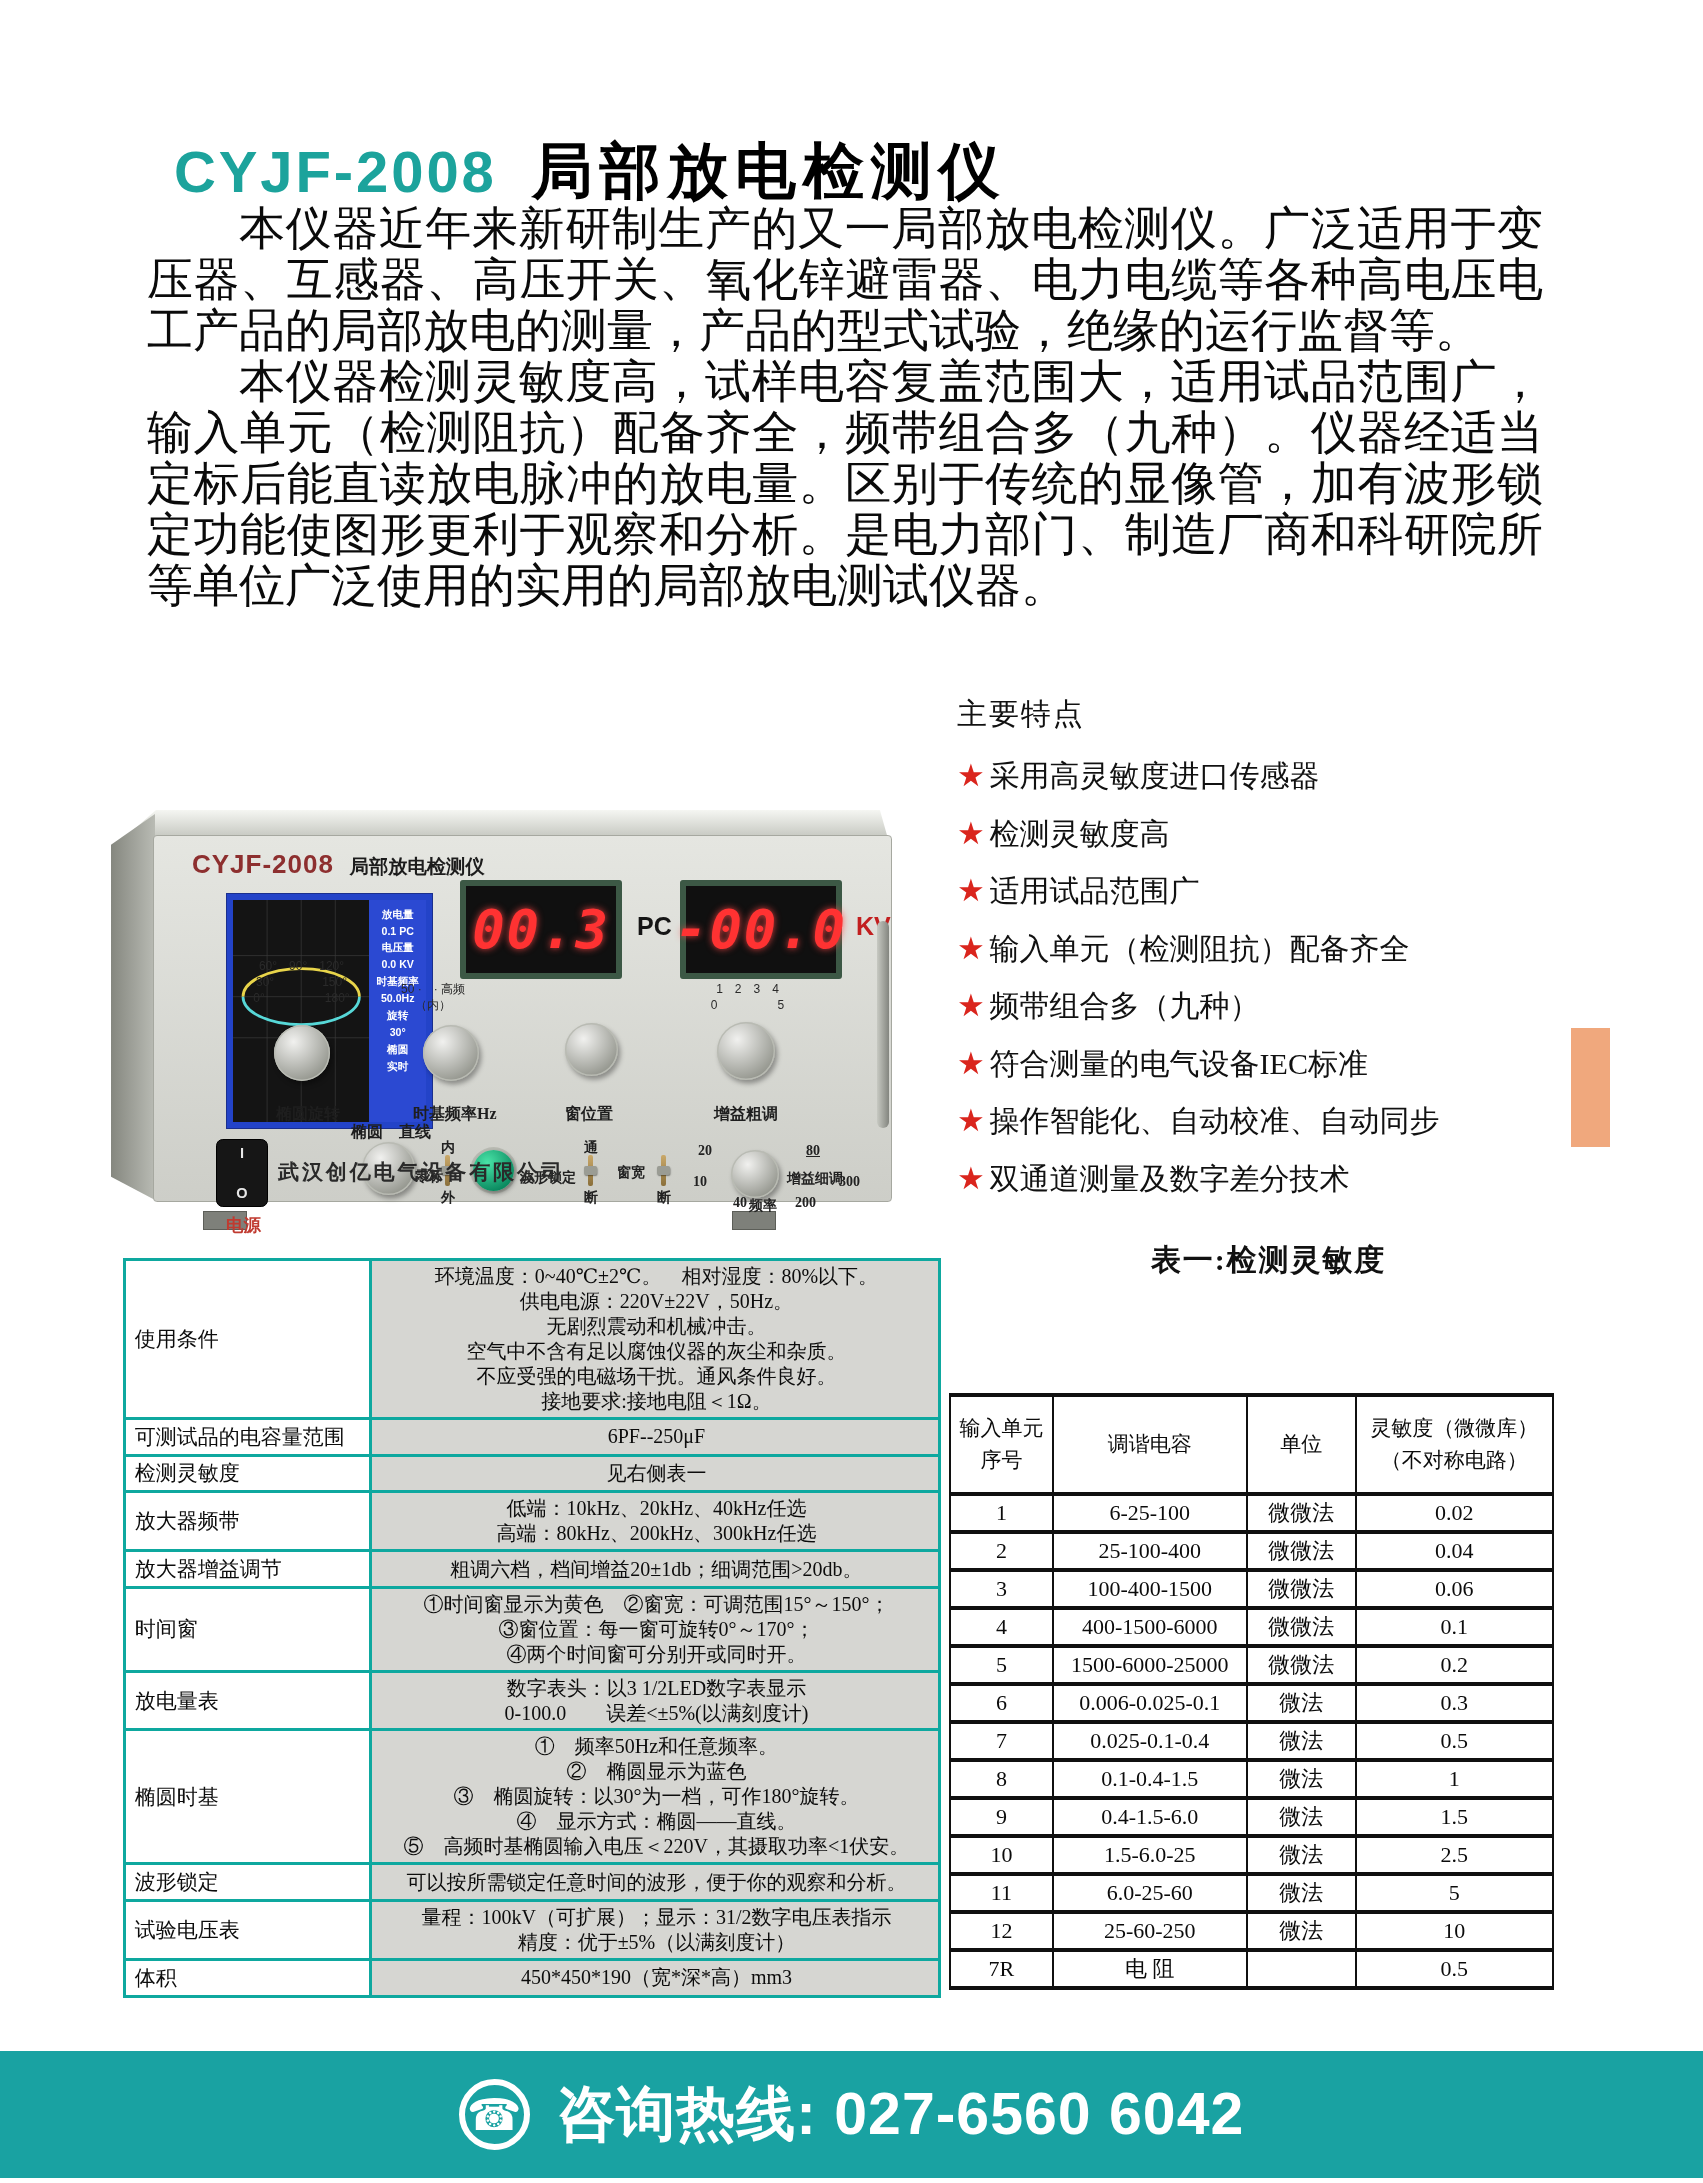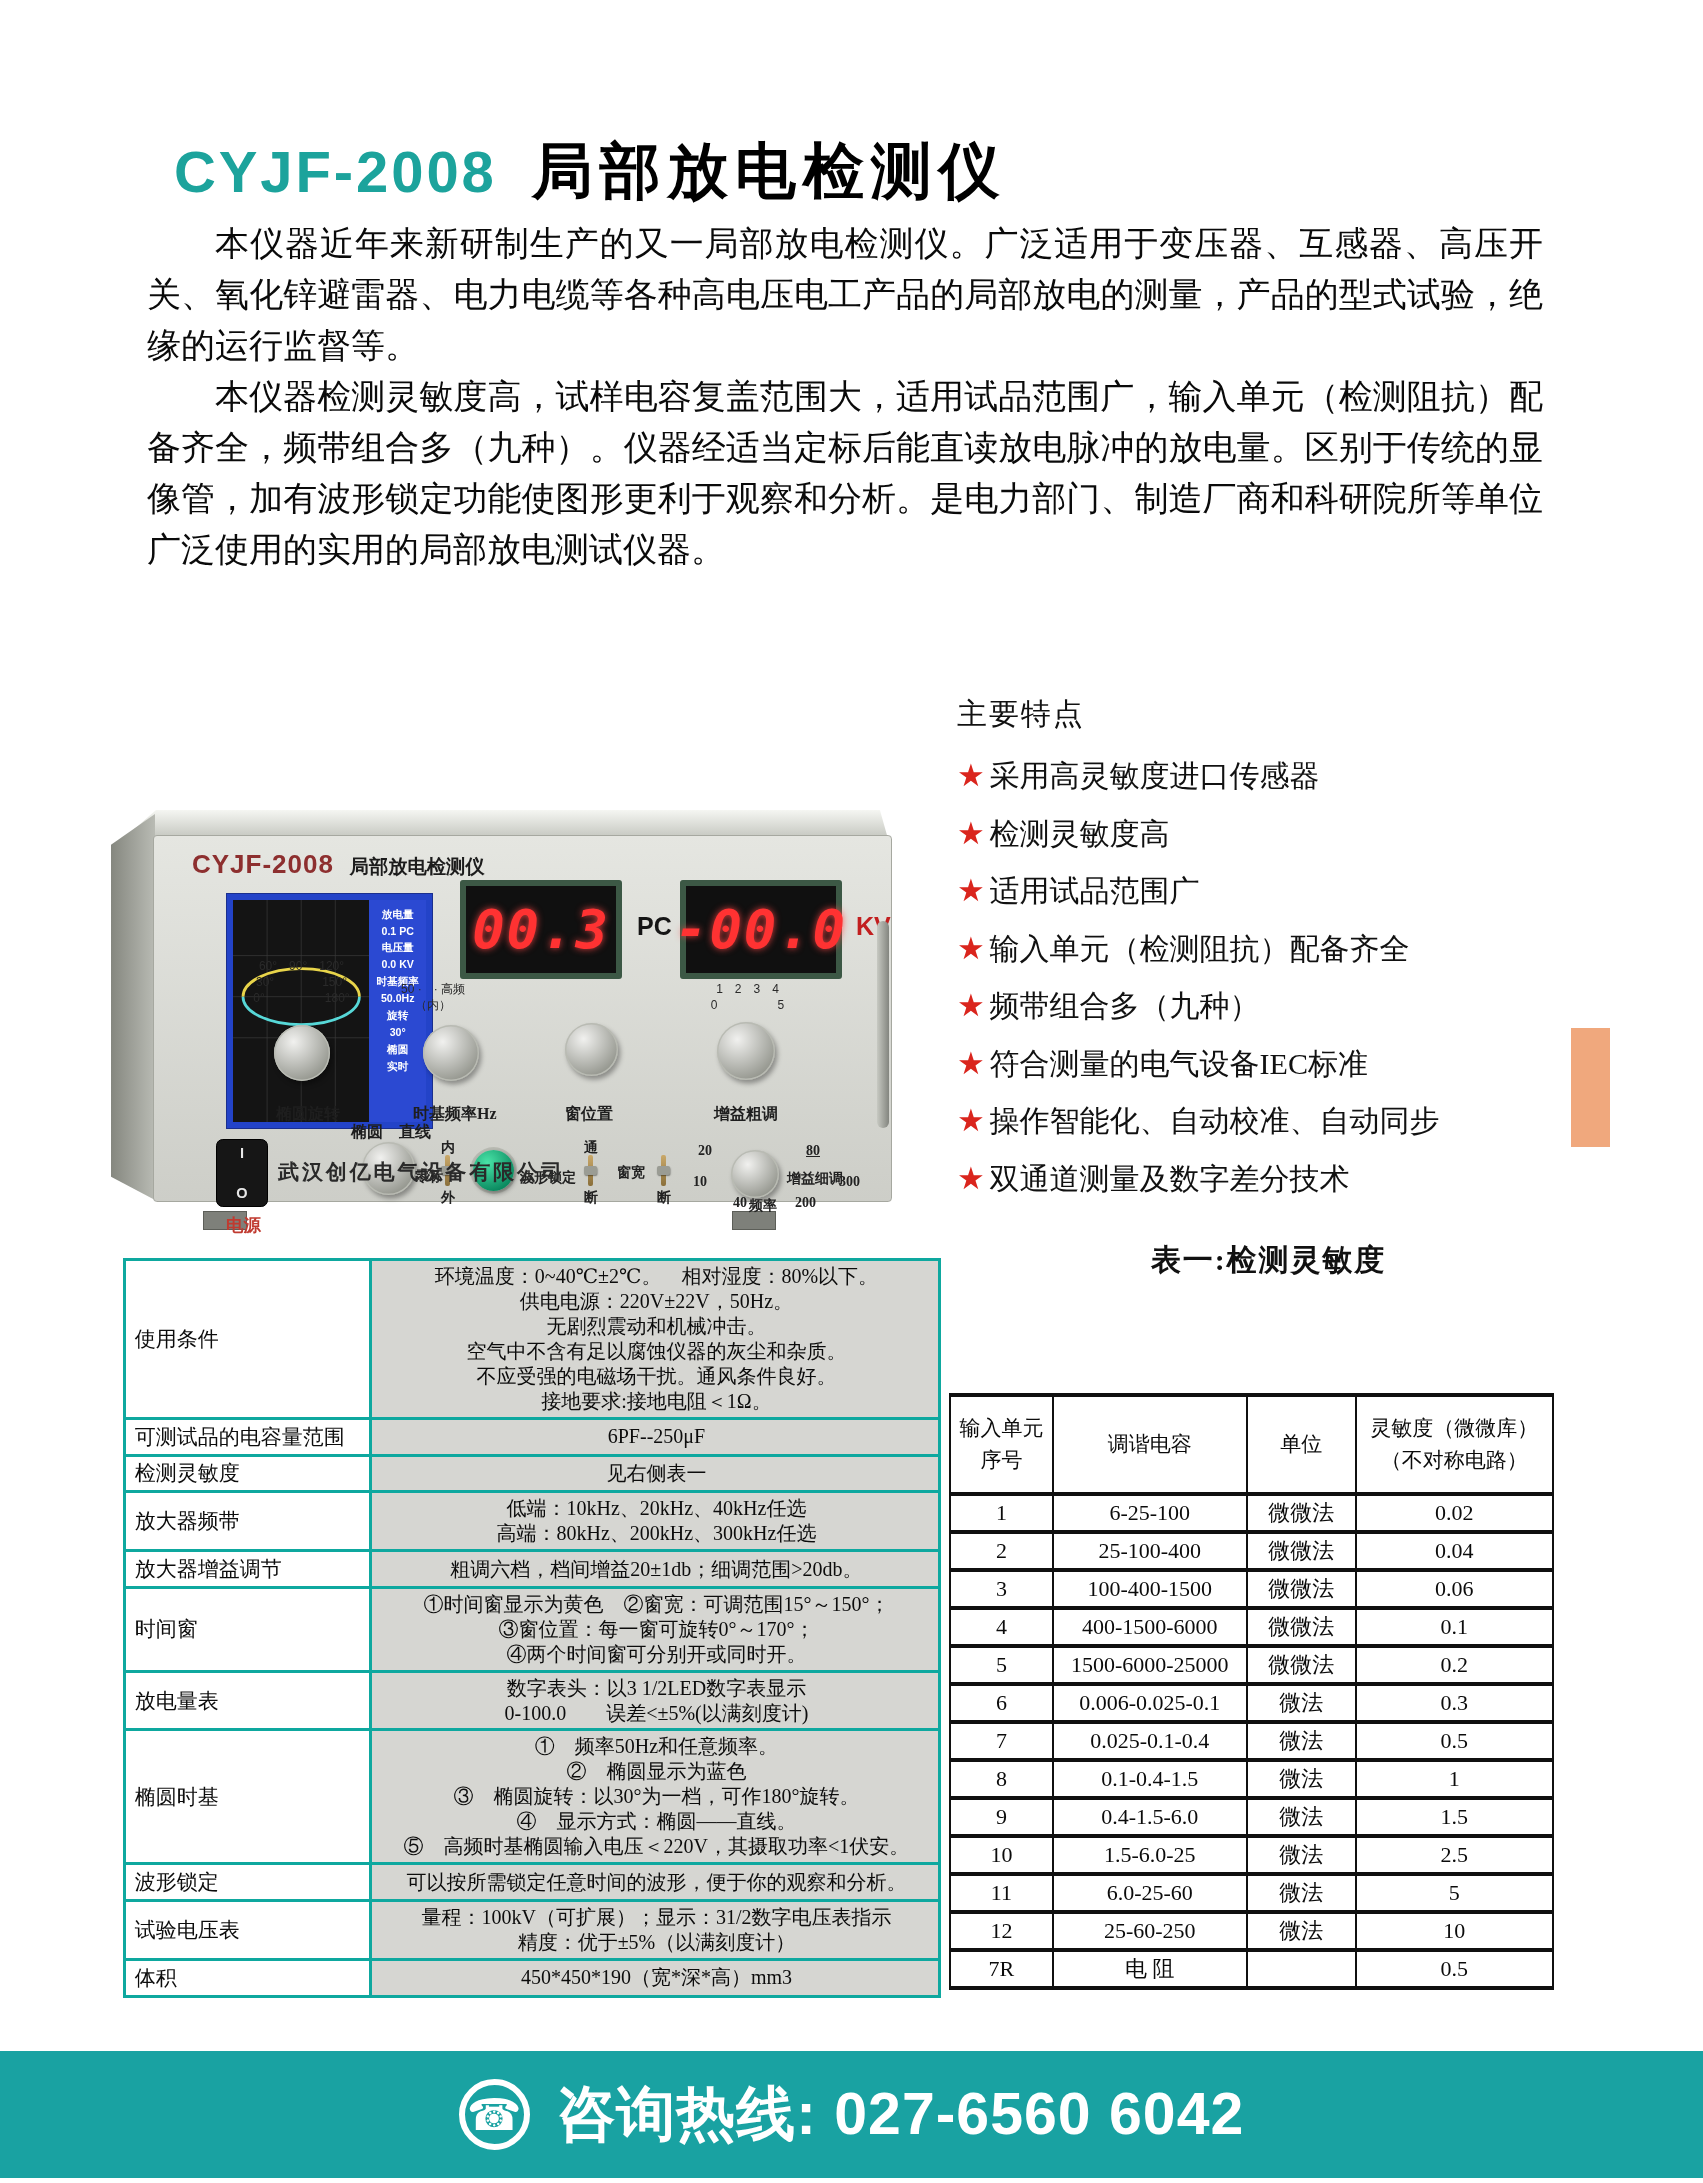--- a/index.html
+++ b/index.html
@@ -17,21 +17,21 @@
   html,body{margin:0;padding:0;background:#ffffff;}
   body{font-family:"Liberation Sans","DejaVu Sans",sans-serif;color:#111;}
   .page{position:relative;width:1703px;height:2183px;background:#fff;overflow:hidden;}
 
   
   .title-row{position:absolute;left:174px;top:131px;display:flex;align-items:baseline;white-space:nowrap;}
   .title-model{color:var(--teal);font-size:58px;font-weight:bold;letter-spacing:2.9px;font-family:"Liberation Sans",sans-serif;}
   .title-name{color:#000;font-size:61px;margin-left:35px;letter-spacing:6.8px;font-family:"Liberation Serif","DejaVu Serif",serif;font-weight:bold;}
 
   
-  .intro{position:absolute;left:147px;top:218px;width:1396px;font-size:34px;line-height:51px;
+  .intro{position:absolute;left:147px;top:203px;width:1396px;font-size:46px;line-height:51px;
          text-align:justify;font-family:"Liberation Serif","DejaVu Serif",serif;color:#0a0a0a;}
   .intro p{margin:0;text-indent:2em;}
 
   
   .features{position:absolute;left:957px;top:694px;width:675px;font-family:"Liberation Serif","DejaVu Serif",serif;}
   .features-heading{font-size:30px;margin:0 0 18.3px 0;font-weight:normal;letter-spacing:1.9px;}
   .feature{display:flex;align-items:baseline;margin-top:25px;font-size:30px;line-height:1.05;white-space:nowrap;}
   .star{color:var(--star-red);margin-right:4.8px;font-size:31px;flex:none;}
 
   

